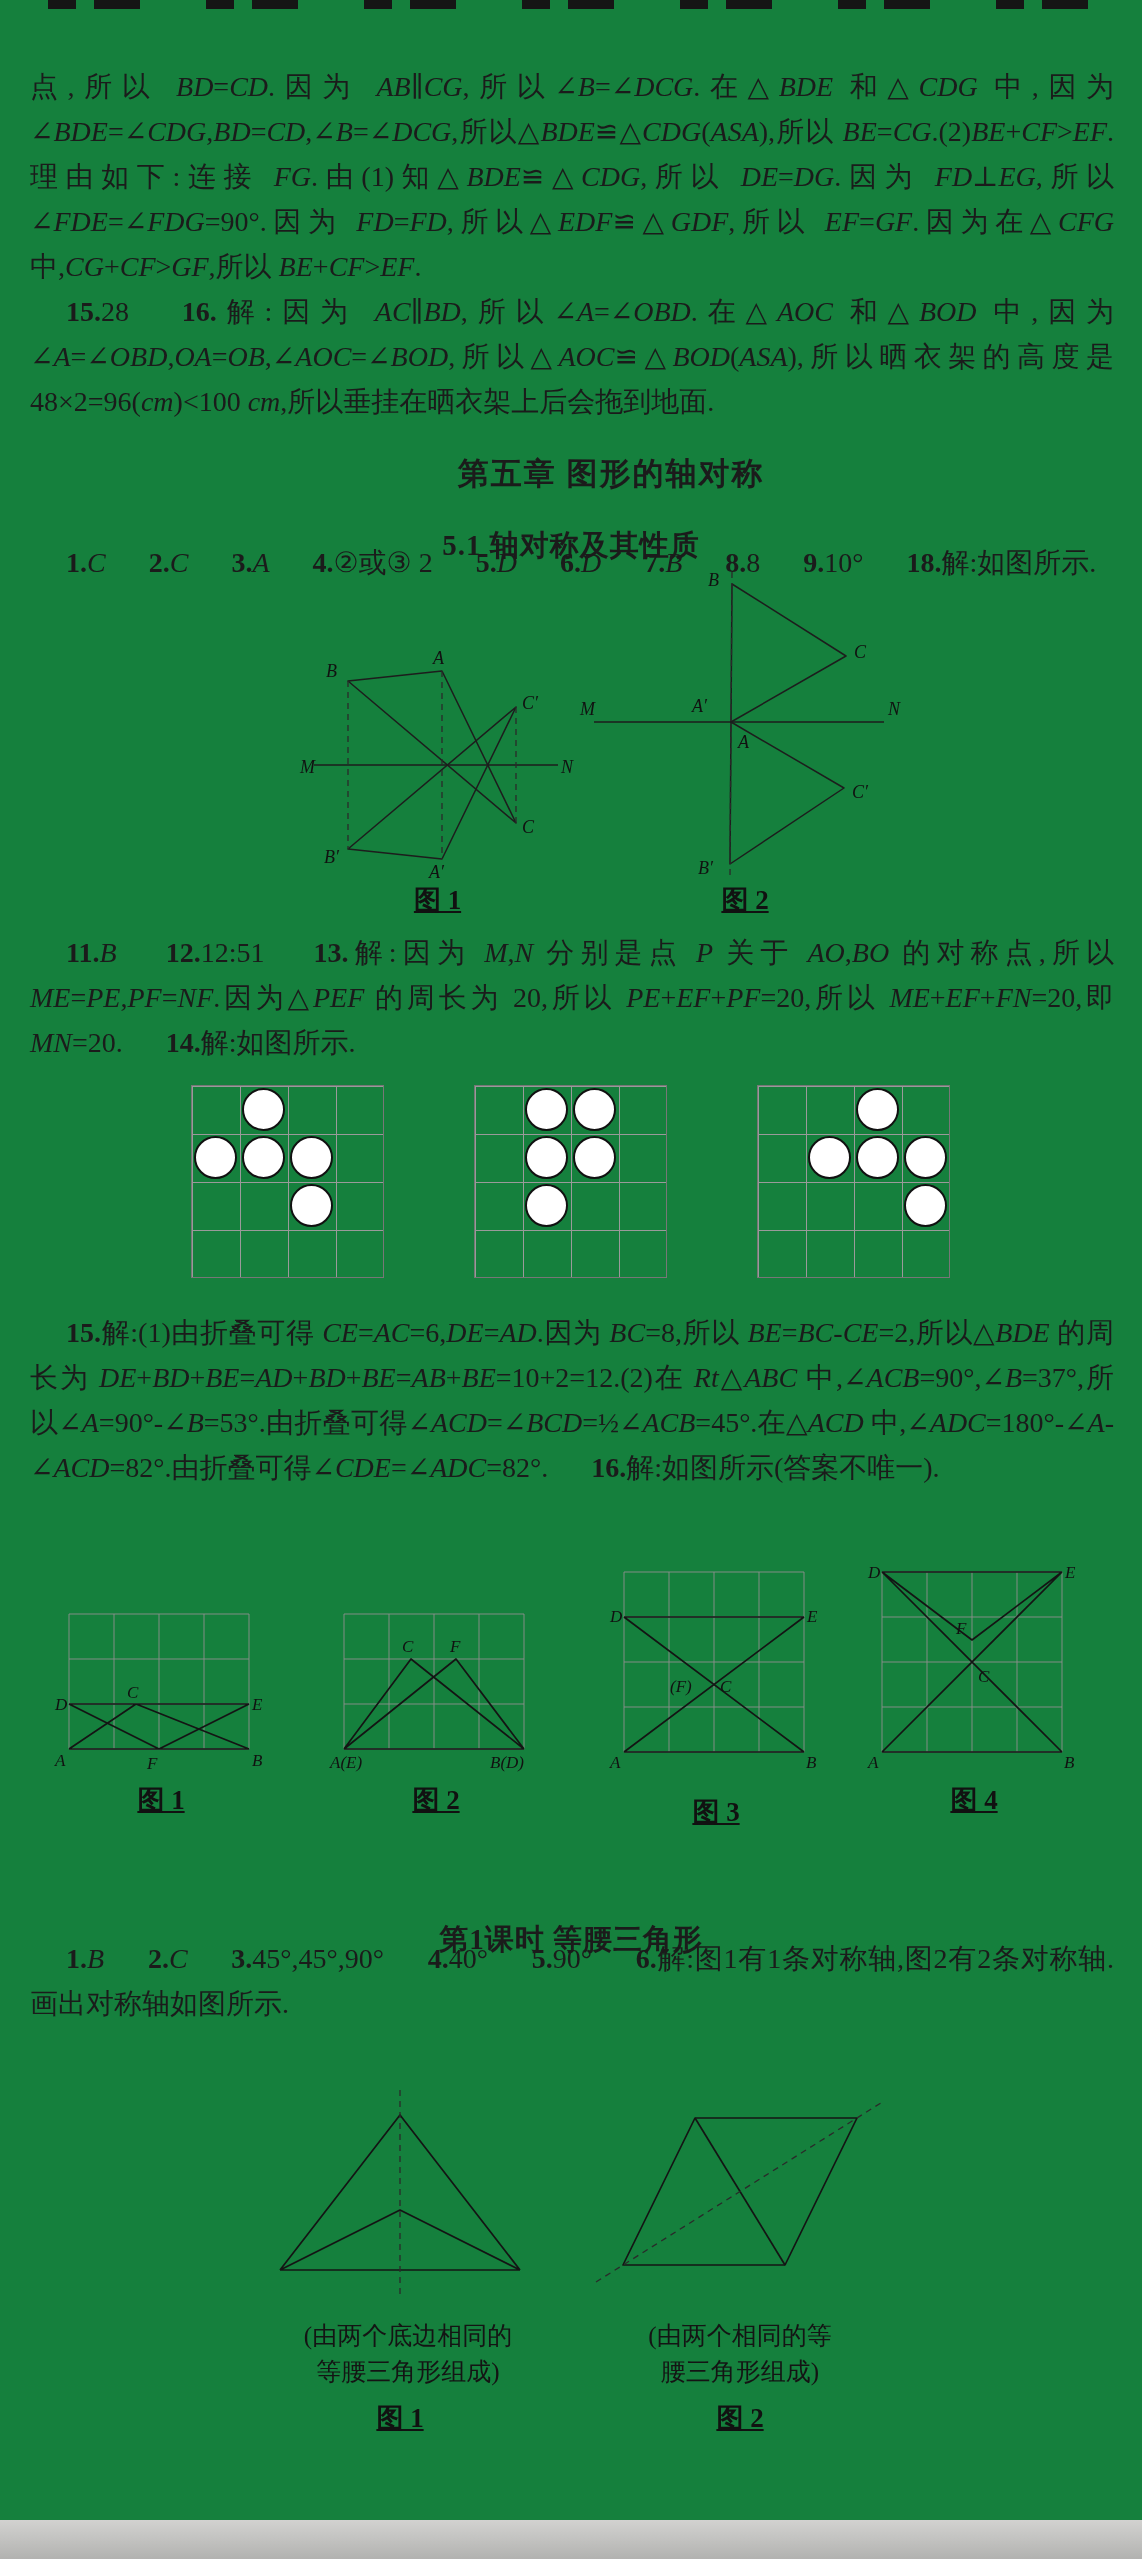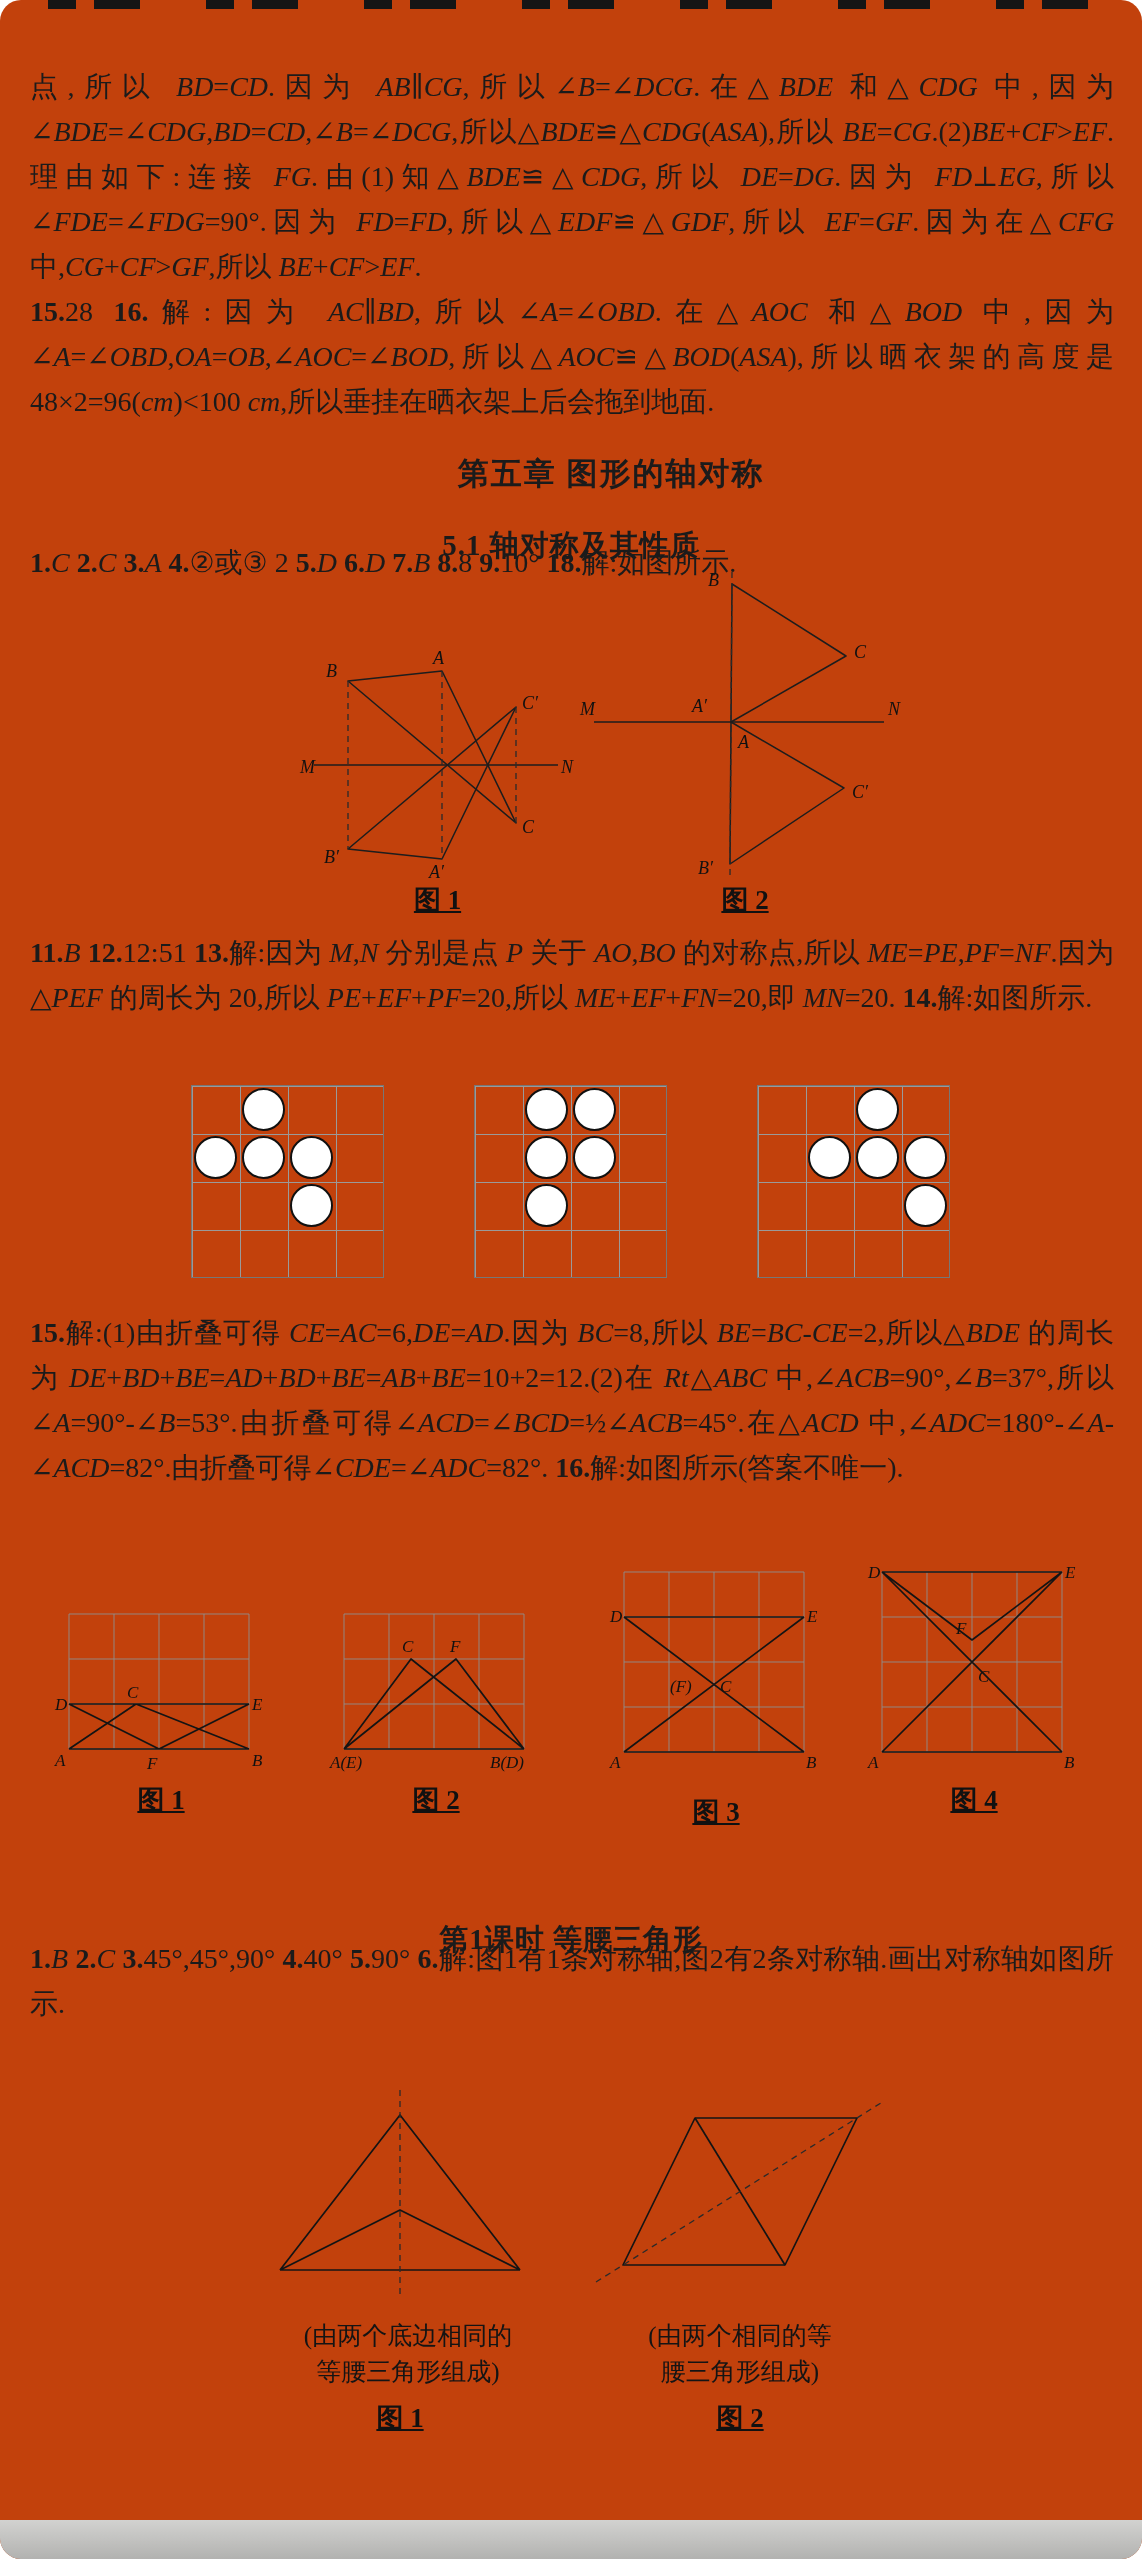--- a/index.html
+++ b/index.html
@@ -1,24 +1,23 @@
 <!DOCTYPE html>
 <html><head>
 <meta charset="utf-8">
 <style>
   html,body{margin:0;padding:0;background:#ffffff;}
   #page{
-    position:relative;width:1142px;height:2559px;margin:0 auto;background:#c2410c;
+    position:relative;width:1142px;height:2559px;margin:0 auto;background:#15803d;
     font-family:"Liberation Serif","DejaVu Serif","DejaVu Sans",serif;color:#1b1b1b;
     overflow:hidden;
-    border-radius:21px;
   }
   .para{position:absolute;left:30px;width:1084px;font-size:28px;line-height:45px;text-align:justify;}
   .para i, .ansline i{font-style:italic;}
-  .para b, .ansline b{font-weight:bold;}
+  .para b, .ansline b{font-weight:bold;margin-left:36px;}
   .ansline{position:absolute;left:30px;width:1084px;font-size:28px;line-height:45px;}
   .center{position:absolute;left:0;width:100%;text-align:center;}
   .h-chapter{font-size:31px;font-weight:bold;letter-spacing:2px;}
   .h-section{font-size:29px;font-weight:bold;letter-spacing:1px;margin-top:36px;}
   .figcap{position:absolute;text-align:center;font-size:27px;font-weight:600;color:#111;text-decoration:underline;}
   .smallcap{position:absolute;text-align:center;font-size:25px;line-height:36px;color:#141414;}
   svg{position:absolute;overflow:visible;}
   svg .lbl{font-style:italic;font-size:18px;fill:#111;font-family:"Liberation Serif","DejaVu Serif",serif;}
   svg .lbl2{font-style:italic;font-size:17px;fill:#111;font-family:"Liberation Serif","DejaVu Serif",serif;}
   .shape{stroke:#1d1d1d;stroke-width:1.5;fill:none;stroke-linejoin:round;}

